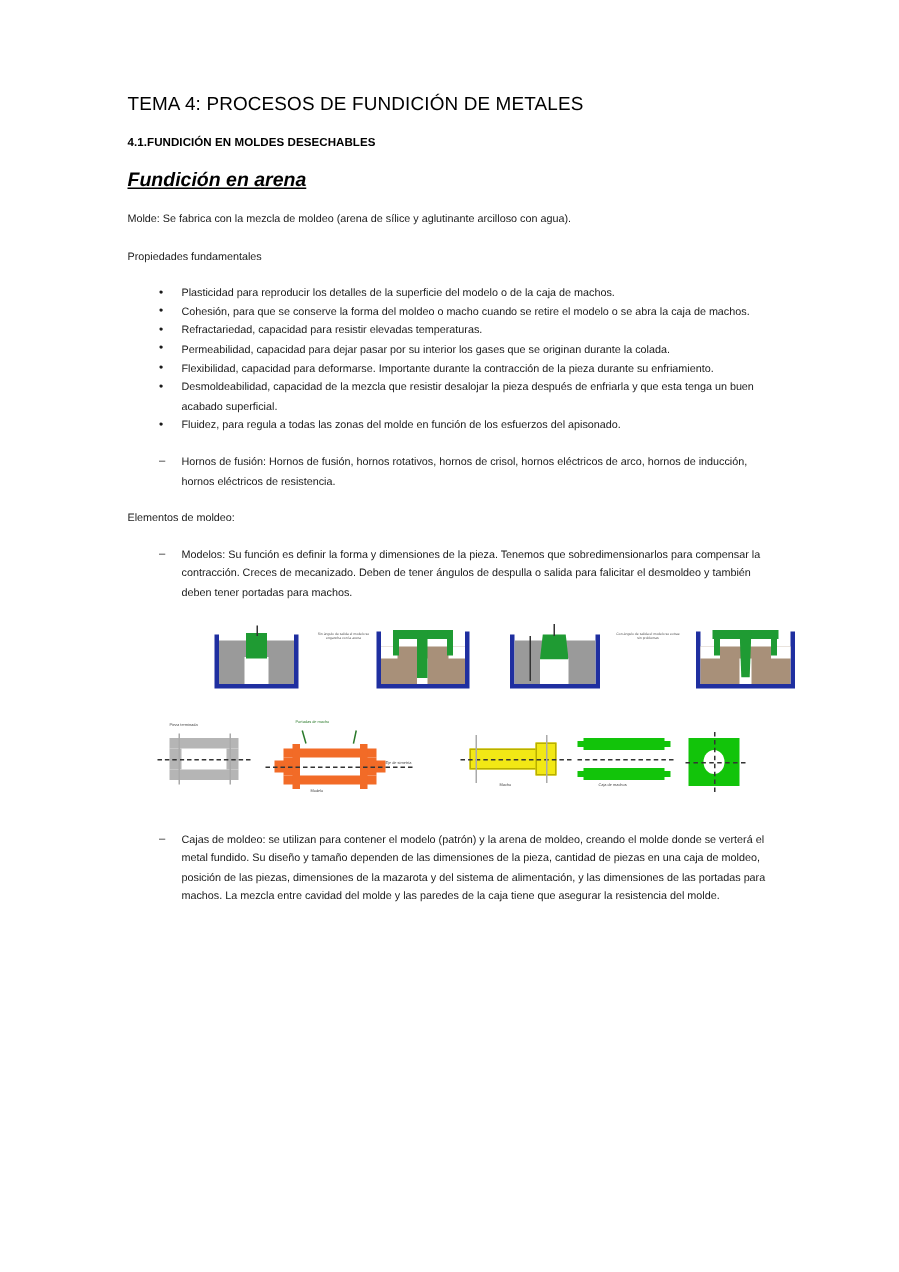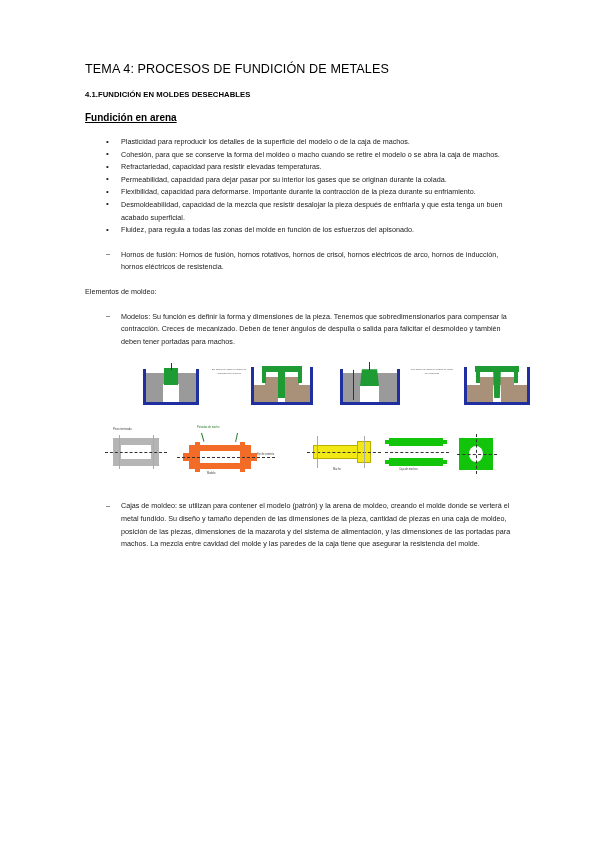--- a/index.html
+++ b/index.html
@@ -30,25 +30,26 @@
     color: #000;
   }
   h2.sec-title {
     font-size: 7.7px;
     font-weight: bold;
     margin: 0 0 13px 0;
     letter-spacing: 0.05px;
     color: #000;
   }
   h3.sub-title {
-    font-size: 10px;
+    font-size: 13px;
     font-weight: bold;
     text-decoration: underline;
     margin: 0 0 13px 0;
     color: #000;
+    font-style: italic;
   }
   p.body {
     font-size: 7.2px;
     line-height: 12.6px;
     margin: 0 0 12px 0;
     color: #1a1a1a;
   }
   ul.bullets, ul.dashes {
     margin: 0 0 12px 0;
     padding: 0;
@@ -196,21 +197,23 @@
 <body>
 
 <div class="page">
 
   <h1 class="doc-title">TEMA 4: PROCESOS DE FUNDICIÓN DE METALES</h1>
 
   <h2 class="sec-title">4.1.FUNDICIÓN EN MOLDES DESECHABLES</h2>
 
   <h3 class="sub-title">Fundición en arena</h3>
 
-
+  <p class="body">Molde: Se fabrica con la mezcla de moldeo (arena de sílice y aglutinante arcilloso con agua).</p>
+
+  <p class="body">Propiedades fundamentales</p>
 
   <ul class="bullets">
     <li>Plasticidad para reproducir los detalles de la superficie del modelo o de la caja de machos.</li>
     <li>Cohesión, para que se conserve la forma del moldeo o macho cuando se retire el modelo o se abra la caja de machos.</li>
     <li>Refractariedad, capacidad para resistir elevadas temperaturas.</li>
     <li>Permeabilidad, capacidad para dejar pasar por su interior los gases que se originan durante la colada.</li>
     <li>Flexibilidad, capacidad para deformarse. Importante durante la contracción de la pieza durante su enfriamiento.</li>
     <li>Desmoldeabilidad, capacidad de la mezcla que resistir desalojar la pieza después de enfriarla y que esta tenga un buen acabado superficial.</li>
     <li>Fluidez, para regula a todas las zonas del molde en función de los esfuerzos del apisonado.</li>
   </ul>

